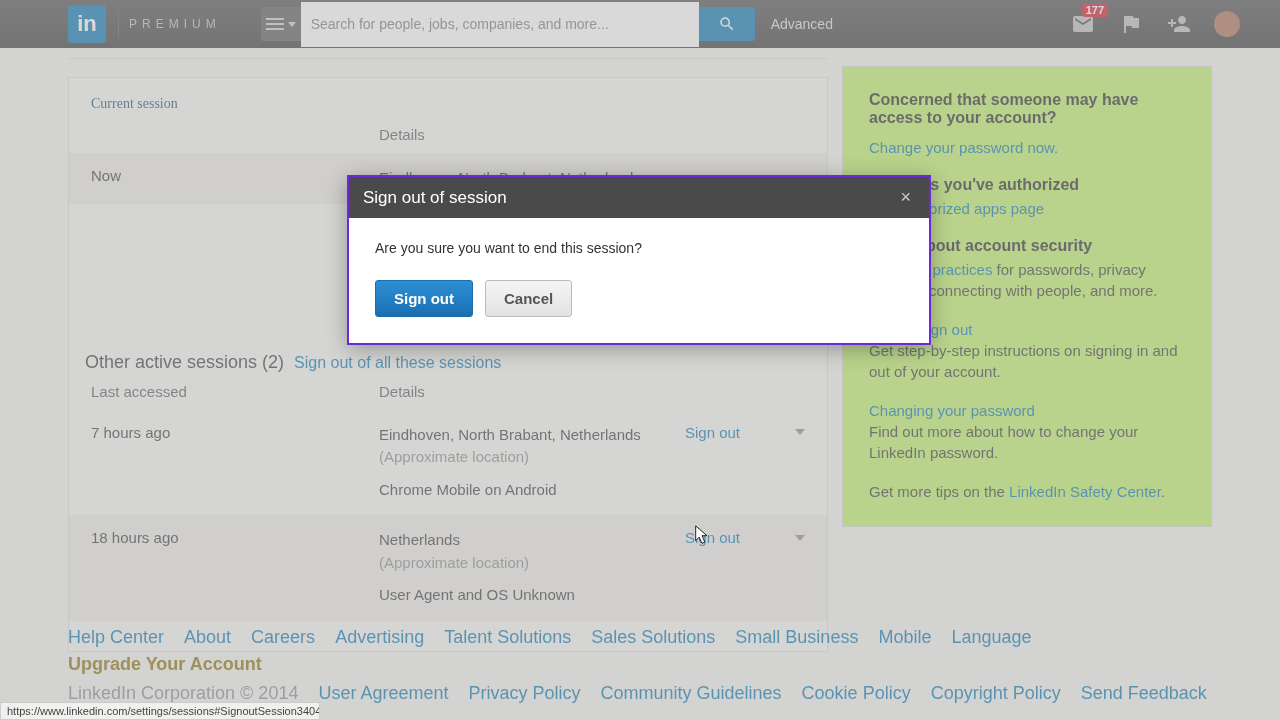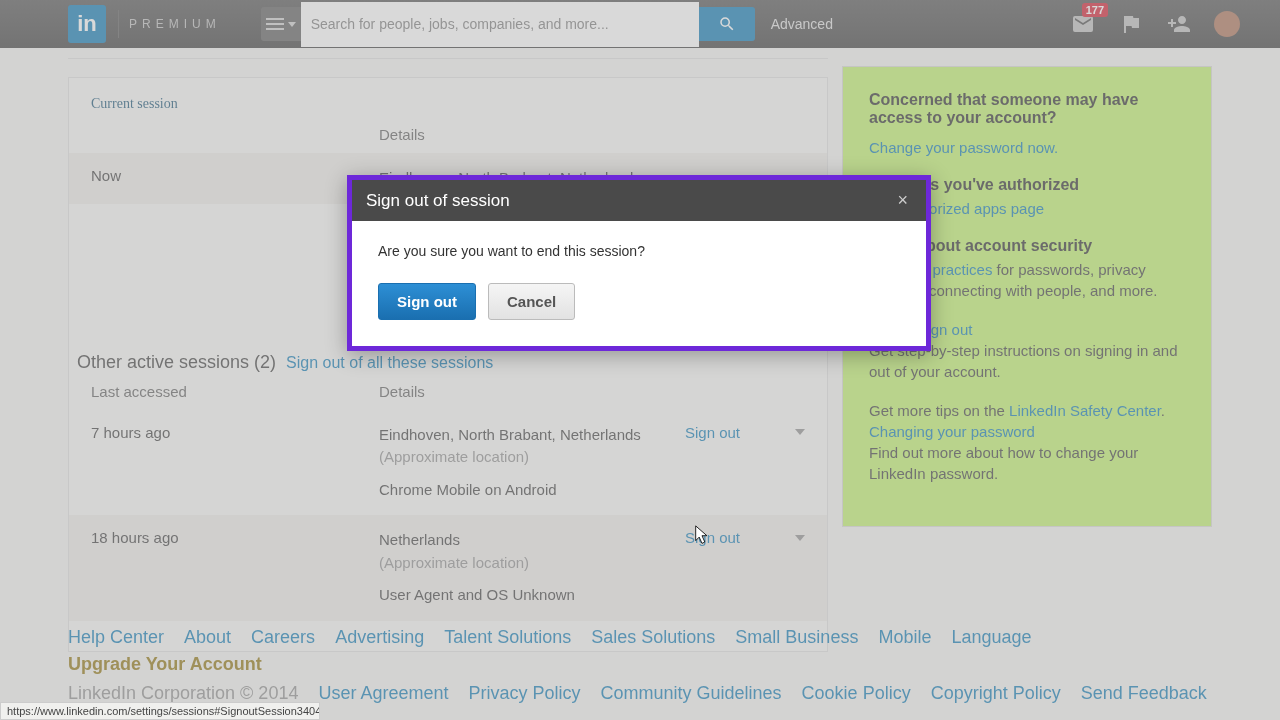--- a/index.html
+++ b/index.html
@@ -34,39 +34,39 @@
   .col-headers { display:flex; padding: 0 22px 10px; color:#555; font-size:15px;}
   .col-headers .ch-time{width:288px;}
   .row { display:flex; padding: 14px 22px; font-size:15px; align-items:flex-start;}
   .row.active { background:#eceae7; }
   .row .c-time{width:288px; color:#333;}
   .row .c-details{flex:1; color:#333; line-height:1.5;}
   .approx{color:#888;}
   .row .c-act{width:120px; display:flex; align-items:center; justify-content:space-between;}
   .chev{width:0;height:0;border-left:5px solid transparent;border-right:5px solid transparent;border-top:6px solid #888;}
   .other-header{display:flex;align-items:baseline;gap:10px;padding:28px 22px 10px 0;}
-  .other-header h2{font-size:18px;font-weight:400;color:#333;margin-left:8px;}
+  .other-header h2{font-size:18px;font-weight:400;color:#333;margin-left:16px;}
 
   
   .side-col{ width:370px; margin-top:18px;}
   .side-box{ background:#bef264; border:1px solid #d6d6d3; padding:24px 26px;}
   .side-box h3{font-size:16px;color:#222;margin-bottom:10px;font-weight:700;}
   .side-box p{font-size:15px;color:#333;line-height:1.4;margin-bottom:18px;}
   .side-box .sub{margin-top:18px;margin-bottom:4px;}
 
   
   .footer{position:absolute;bottom:8px;left:68px;right:68px;font-size:18px;}
   .footer-row{display:flex;flex-wrap:wrap;gap:6px 20px;margin-bottom:8px;}
   .footer a{color:#0073b1;}
   .footer .upgrade{color:#8a6d00;font-weight:700;}
   .footer .copy{color:#888;}
 
   
   .overlay{position:absolute;inset:0;background:rgba(180,180,180,0.5);}
-  .modal{position:absolute;top:175px;left:347px;width:584px;background:#fff;border:5px solid #6d28d9;box-shadow:0 4px 20px rgba(0,0,0,0.3);}
+  .modal{position:absolute;top:175px;left:347px;width:584px;background:#fff;border:2px solid #6d28d9;box-shadow:0 4px 20px rgba(0,0,0,0.3);}
   .modal-header{background:#4a4a4a;color:#fff;padding:10px 14px;display:flex;justify-content:space-between;align-items:center;font-size:17px;}
   .modal-close{color:#ccc;font-size:18px;cursor:pointer;padding:0 4px;}
   .modal-body{padding:22px 26px 6px;font-size:14px;color:#333;}
   .modal-actions{padding:18px 26px 26px;display:flex;gap:12px;}
   .btn{padding:9px 18px;font-size:15px;font-weight:700;border-radius:3px;cursor:pointer;border:1px solid;}
   .btn-primary{background:linear-gradient(#2d8fd5,#1a6fb0);color:#fff;border-color:#1a6fb0;}
   .btn-secondary{background:linear-gradient(#f5f5f5,#e2e2e2);color:#555;border-color:#bbb;}
 
   .status-bar{position:absolute;bottom:0;left:0;background:#f0f0ee;border:1px solid #ccc;font-size:11px;color:#444;padding:2px 6px;max-width:320px;white-space:nowrap;overflow:hidden;}
 
@@ -167,22 +167,22 @@
     <div class="side-box">
       <h3>Concerned that someone may have access to your account?</h3>
       <p><a>Change your password now.</a></p>
 
       <h3 class="sub">See apps you've authorized</h3>
       <p><a>See authorized apps page</a></p>
 
       <h3 class="sub">Learn about account security</h3>
       <p><a>See best practices</a><span> for passwords, privacy settings, connecting with people, and more.</span></p>
       <p><a>How to sign out</a><br><span>Get step-by-step instructions on signing in and out of your account.</span></p>
+      <p><a>Changing your password</a><br><span>Find out more about how to change your LinkedIn password.</span></p>
       <p style="margin-bottom:0;"><span>Get more tips on the </span><a>LinkedIn Safety Center</a><span>.</span></p>
-      <p><a>Changing your password</a><br><span>Find out more about how to change your LinkedIn password.</span></p>
     </div>
   </div>
 </div>
 
 <div class="footer">
   <div class="footer-row" id="frow1">
       <a>Help Center</a>
       <a>About</a>
       <a>Careers</a>
       <a>Advertising</a>

